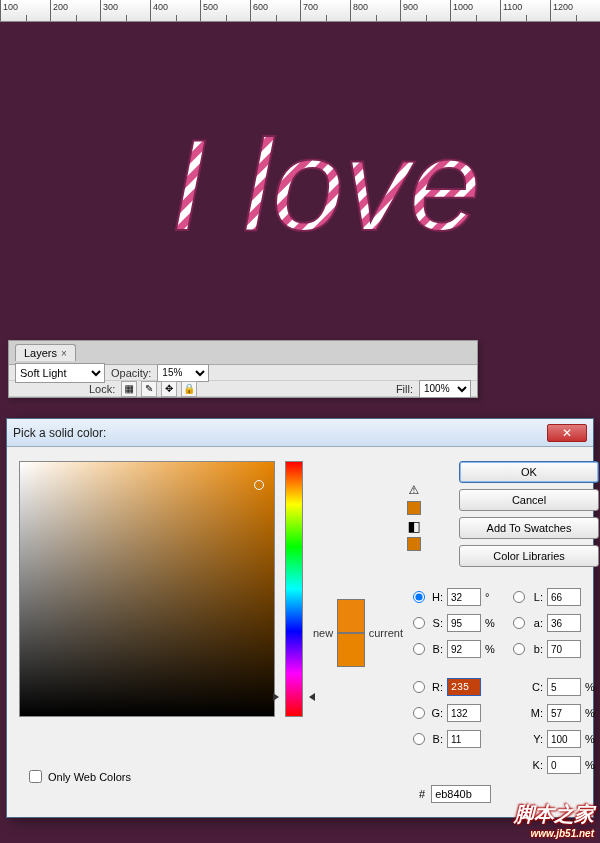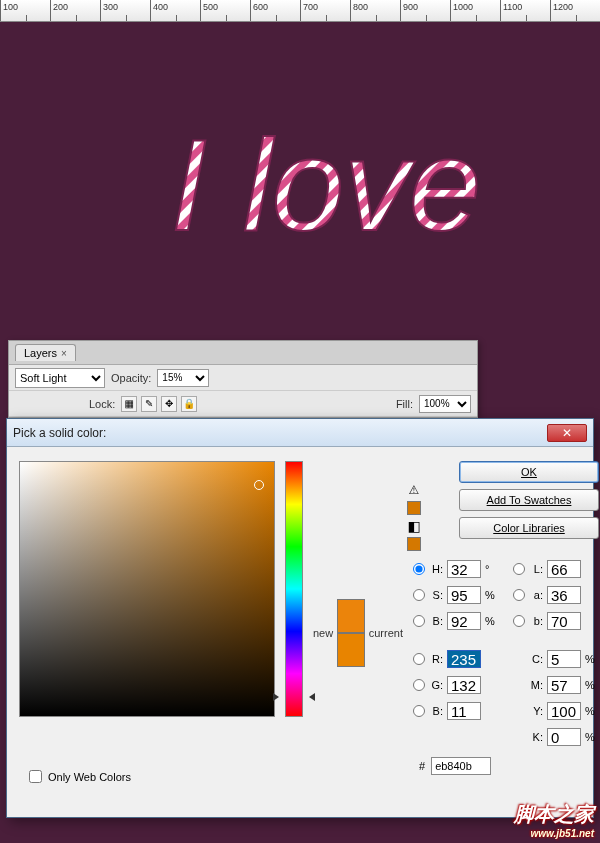--- a/index.html
+++ b/index.html
@@ -6,21 +6,21 @@
 body { width: 600px; height: 843px; background: #4a1e3a; position: relative; overflow: hidden; }
 .ruler { position: absolute; top: 0; left: 0; width: 600px; height: 22px; background: linear-gradient(#fff,#e8e8e8); border-bottom: 1px solid #888; display: flex; font-size: 9px; color: #333; }
 .ruler-tick { flex: 1; border-left: 1px solid #666; padding-left: 2px; padding-top: 2px; position: relative; }
 .ruler-tick::before { content:""; position:absolute; bottom:0; left:50%; width:1px; height:6px; background:#666; }
 .canvas-text { position: absolute; top: 60px; left: 56px; width: 540px; height: 280px; display: flex; align-items: center; justify-content: center; }
 .canvas-text svg { width: 100%; height: 100%; }
 .layers-panel { position: absolute; top: 340px; left: 8px; width: 470px; background: #e8e8e8; border: 1px solid #999; font-size: 11px; box-shadow: 2px 2px 6px rgba(0,0,0,.3); }
 .layers-tab-row { display: flex; align-items: center; height: 24px; background: #d0d0d0; border-bottom: 1px solid #aaa; padding: 0 6px; }
 .layers-tab { background: #e8e8e8; border: 1px solid #999; border-bottom: none; padding: 2px 8px; border-radius: 3px 3px 0 0; }
 .layers-tab-close { margin-left: 4px; font-size: 10px; color: #555; }
-.layers-row { display: flex; align-items: center; height: 26px; padding: 0 6px; gap: 6px; border-bottom: 1px solid #ccc; }
+.layers-row { display: flex; align-items: center; height: 16px; padding: 0 6px; gap: 6px; border-bottom: 1px solid #ccc; }
 .blend-dd { width: 90px; height: 20px; font-size: 11px; background: #fff; border: 1px solid #999; }
 .small-dd { width: 52px; height: 18px; font-size: 10px; background: #fff; border: 1px solid #999; }
 .rowlabel { font-size: 11px; color: #333; }
 .lock-icons { display: flex; gap: 4px; }
 .lock-icons span { width: 16px; height: 16px; border: 1px solid #aaa; background: #f5f5f5; display: inline-flex; align-items: center; justify-content: center; font-size: 10px; }
 .color-dialog { position: absolute; top: 418px; left: 6px; width: 588px; height: 400px; background: #f0f0f0; border: 1px solid #4a6a8a; box-shadow: 4px 4px 12px rgba(0,0,0,.4); }
 .titlebar { height: 28px; background: linear-gradient(#eaf2fb,#cfe0f2); display: flex; align-items: center; padding: 0 6px; border-bottom: 1px solid #9ab; }
 .titlebar-text { font-size: 12px; color: #222; flex: 1; }
 .titlebar-close { width: 40px; height: 18px; background: linear-gradient(#e07a7a,#c83232); border: 1px solid #a02020; border-radius: 2px; color: #fff; display: flex; align-items: center; justify-content: center; font-size: 12px; }
 .dialog-body { display: flex; padding: 14px 12px; gap: 10px; height: 372px; }
@@ -35,30 +35,30 @@
 .mid-col { width: 90px; display: flex; flex-direction: row; align-items: center; gap: 4px; }
 .swatch-stack { width: 58px; height: 68px; display: flex; flex-direction: column; }
 .swatch { flex:1; border: 1px solid #777; }
 .swatch.new { background: #eb840b; }
 .swatch.cur { background: #e88400; }
 .swatch-label { font-size: 11px; color: #333; }
 .warn-row { display: flex; gap: 4px; flex-direction: column; align-items: center; margin-top: 2px; }
 .warn-tri { width: 14px; height: 14px; display: inline-flex; align-items: center; justify-content: center; font-size: 12px; }
 .tiny-sw { width: 14px; height: 14px; border: 1px solid #777; background: #d47800; }
 .fields-col { flex: 1; display: flex; flex-direction: column; gap: 4px; }
-.btn-stack { display: flex; flex-direction: column; gap: 6px; margin-bottom: 10px; align-items: flex-end; text-decoration: underline; }
+.btn-stack { display: flex; flex-direction: column; gap: 6px; margin-bottom: 10px; align-items: flex-end; }
 .dlg-btn { width: 140px; height: 22px; font-size: 11px; background: linear-gradient(#fdfdfd,#e4e4e4); border: 1px solid #8a8a8a; border-radius: 3px; }
 .dlg-btn.ok { border: 1px solid #3a6fb0; box-shadow: 0 0 0 1px #8db8e8 inset; }
 .num-grid { display: flex; gap: 14px; font-size: 11px; margin-top: 6px; }
 .num-col { display: flex; flex-direction: column; gap: 6px; }
 .num-row { display: flex; align-items: center; gap: 4px; height: 20px; }
 .num-row input[type=radio] { width: 12px; height: 12px; }
 .num-row .lab { width: 14px; text-align: right; }
-.num-row .val { width: 34px; height: 18px; border: 1px solid #888; font-size: 15px; text-align: left; padding: 0 3px; background: #fff; }
-.num-row .val.sel { background: #0369a1; color: #fff; border-color: #2a5fc0; }
+.num-row .val { width: 34px; height: 18px; border: 1px solid #888; font-size: 10px; text-align: left; padding: 0 3px; background: #fff; }
+.num-row .val.sel { background: #c2410c; color: #fff; border-color: #2a5fc0; font-family: Liberation Mono, monospace; }
 .num-row .unit { width: 14px; }
 .hex-row { display: flex; align-items: center; gap: 6px; margin-top: 6px; font-size: 11px; }
 .hex-row .val { width: 60px; height: 18px; border: 1px solid #888; font-size: 11px; padding: 0 3px; background: #fff; }
 .owc { position: absolute; left: 22px; bottom: 34px; display: flex; align-items: center; gap: 6px; font-size: 11px; }
 .owc input { width: 13px; height: 13px; }
 .watermark { position: absolute; right: 6px; bottom: 4px; font-size: 20px; font-weight: bold; color: #fff; text-shadow: 1px 1px 2px #a00, -1px -1px 2px #a00; font-style: italic; }
 .watermark small { display:block; font-size:10px; font-weight:bold; text-align:right; color:#ffd; }
 </style>
 </head>
 <body>
@@ -139,20 +139,21 @@
       <div class="warn-row" style="position:absolute;top:62px;left:400px">
         <span class="warn-tri">⚠</span>
         <span class="tiny-sw"></span>
         <span class="warn-tri" style="font-size:14px">◧</span>
         <span class="tiny-sw"></span>
       </div>
     </div>
     <div class="fields-col">
       <div class="btn-stack">
         <button class="dlg-btn ok">OK</button>
+        <button class="dlg-btn">Cancel</button>
         <button class="dlg-btn">Add To Swatches</button>
         <button class="dlg-btn">Color Libraries</button>
       </div>
       <div class="num-grid">
         <div class="num-col">
           <div class="num-row">
               <input type="radio" checked="" style="">
               <span class="lab">H:</span>
               <input class="val" value="32" style="">
               <span class="unit">°</span>

